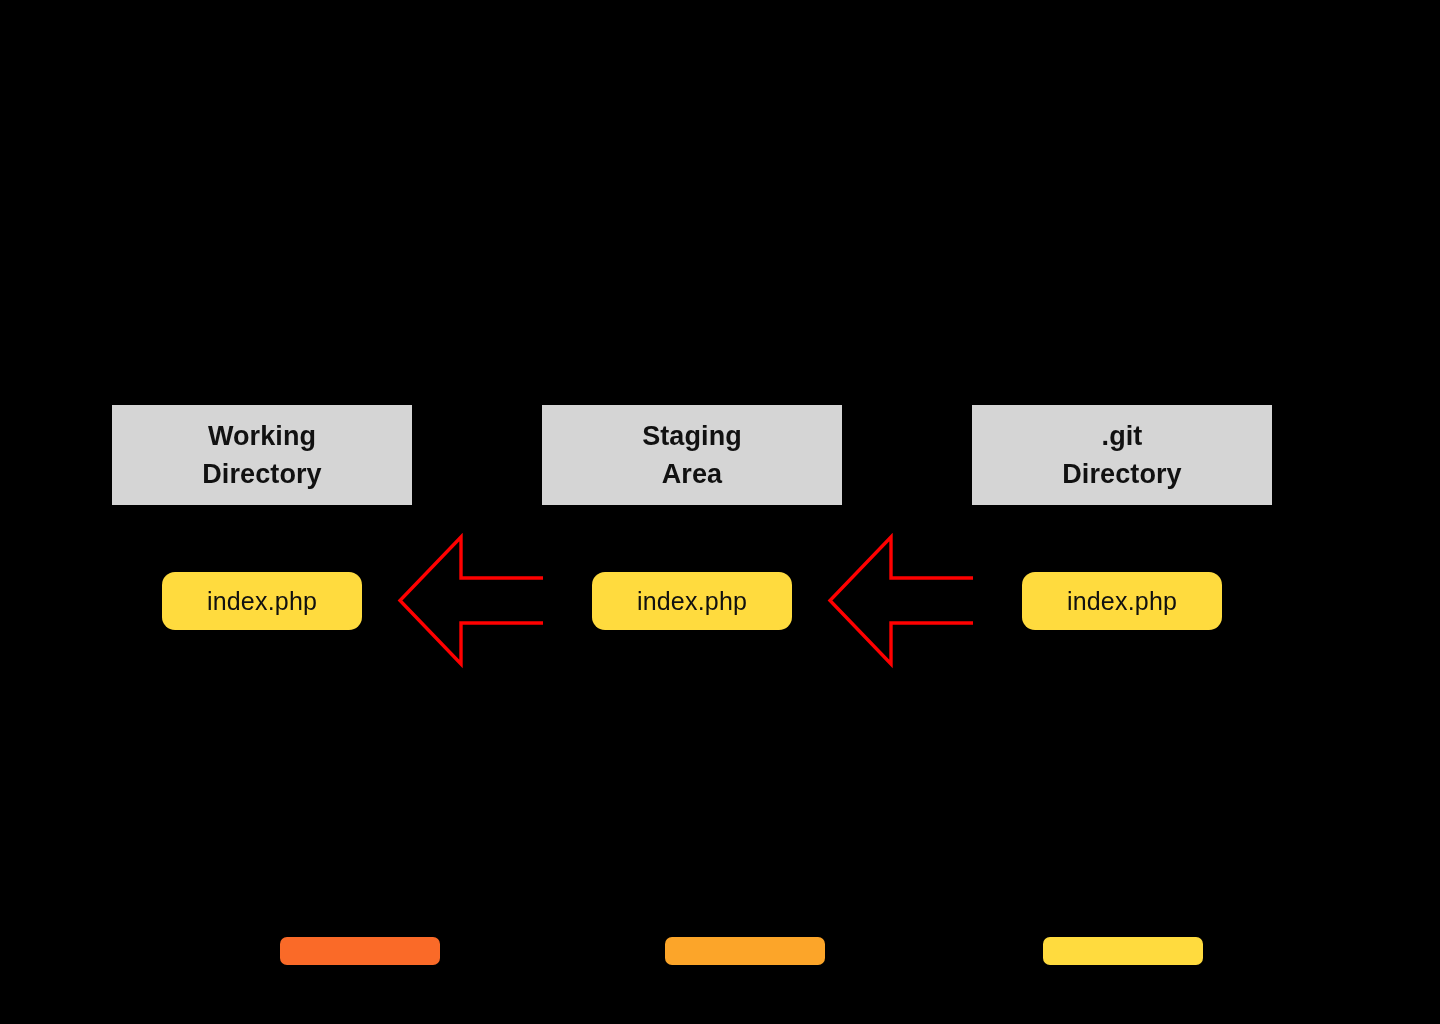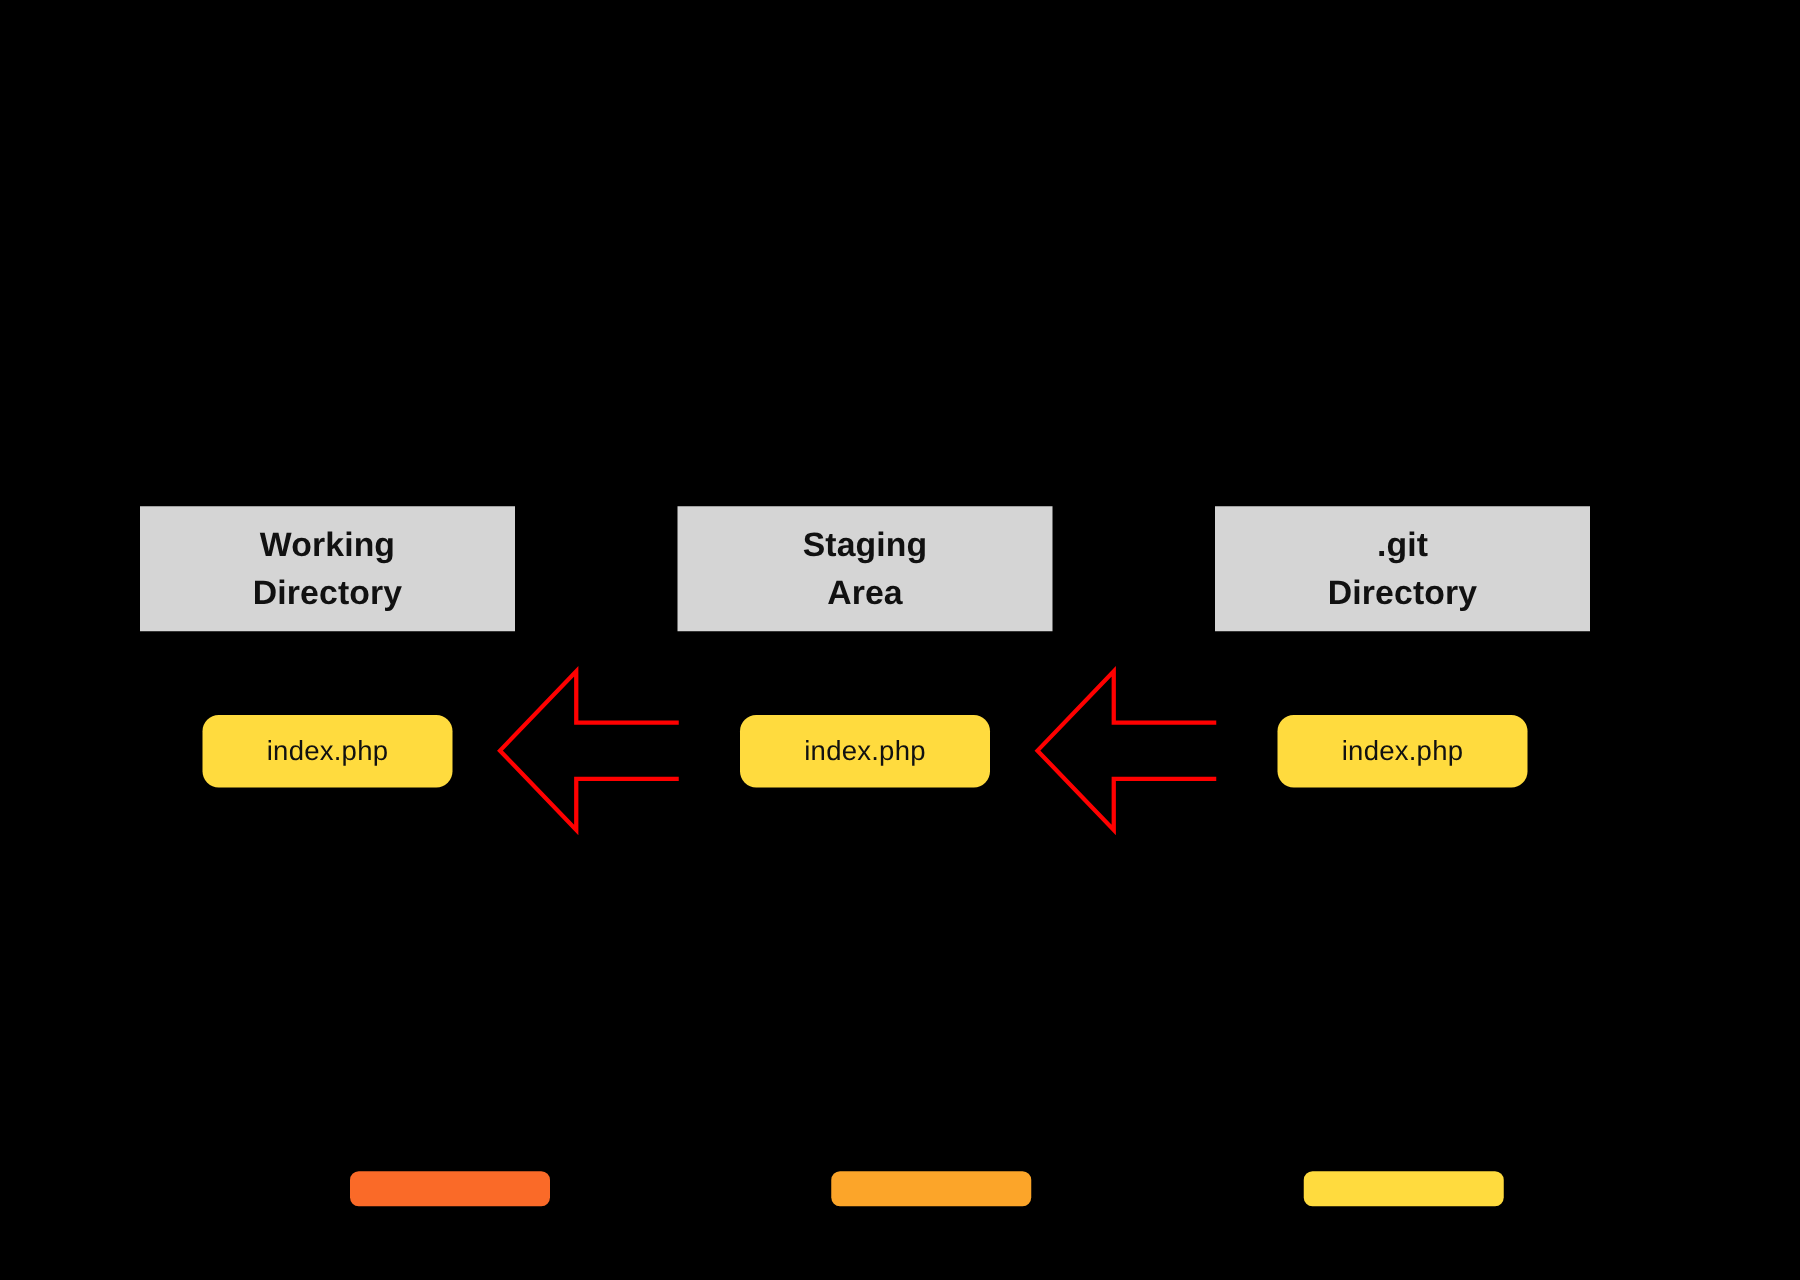--- a/index.html
+++ b/index.html
@@ -48,21 +48,21 @@
     height: 58px;
     background: #FFDB3E;
     border-radius: 13px;
     display: flex;
     align-items: center;
     justify-content: center;
     box-sizing: border-box;
   }
   .file-pill .pill-label {
     color: #111111;
-    font-size: 22px;
+    font-size: 25px;
     font-weight: 400;
     letter-spacing: 0.2px;
     white-space: nowrap;
   }
 
   #pill-working { left: 162px;  top: 572px; }
   #pill-staging { left: 592px;  top: 572px; }
   #pill-repo    { left: 1022px; top: 572px; }
 
   

